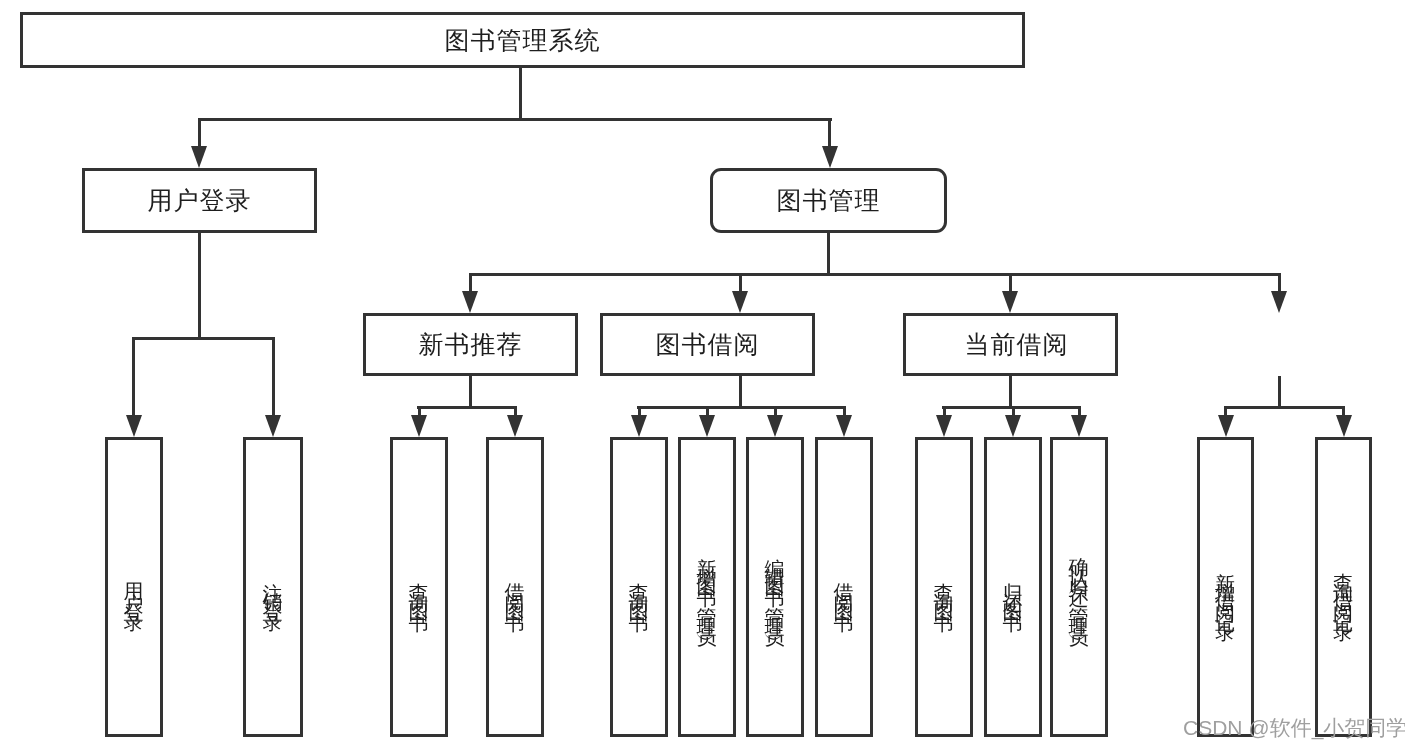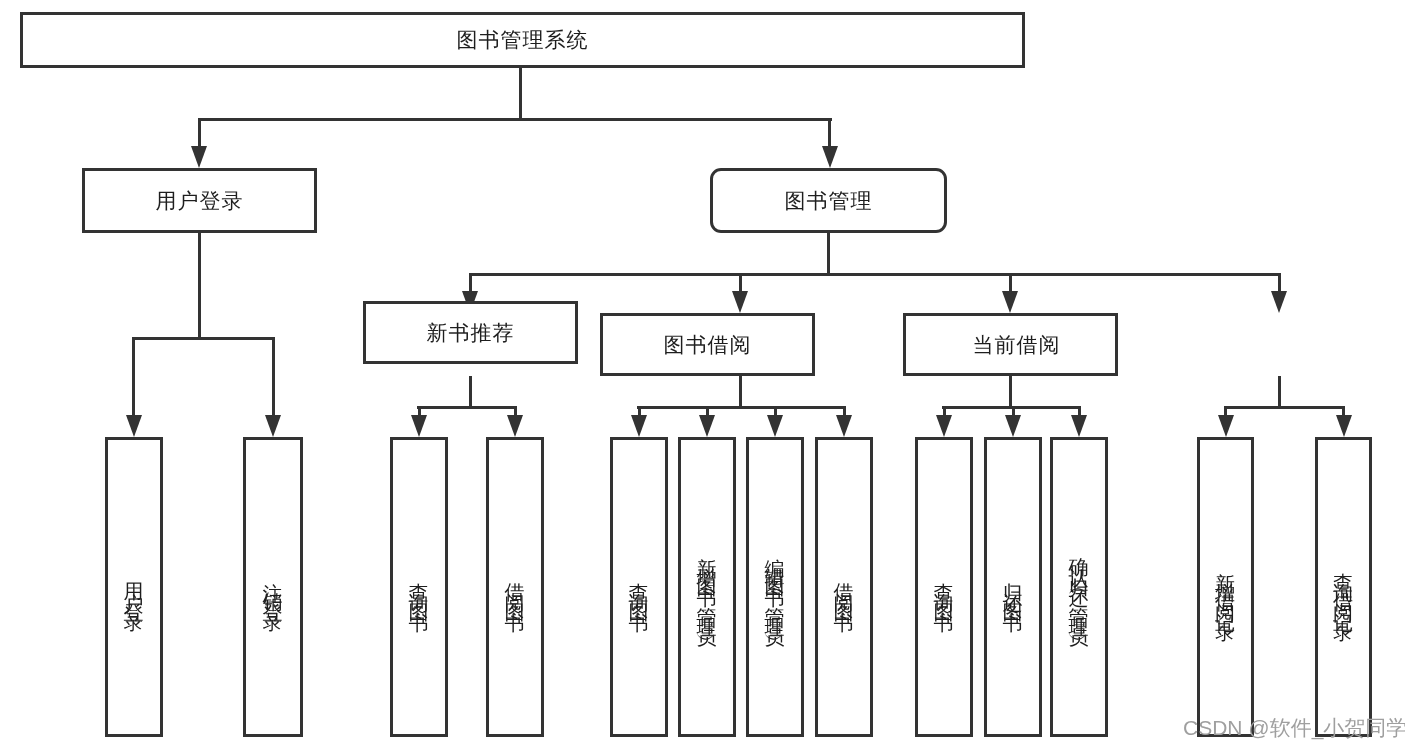--- a/index.html
+++ b/index.html
@@ -3,21 +3,21 @@
 <meta charset="utf-8">
 <style>
   html,body{margin:0;padding:0;background:#fff;}
   #canvas{
     position:relative;width:1405px;height:747px;background:#ffffff;overflow:hidden;
     font-family:"Liberation Sans","DejaVu Sans",sans-serif;color:#1e1e1e;
   }
   .box{
     position:absolute;border:3px solid #333;background:#fff;box-sizing:border-box;
     display:flex;align-items:center;justify-content:center;
-    font-size:21px;letter-spacing:1px;color:#1e1e1e;
+    font-size:25px;letter-spacing:1px;color:#1e1e1e;
   }
   .leaf{
     font-size:20px;letter-spacing:0;
   }
   .vtext{
     writing-mode:vertical-rl;text-orientation:mixed;
     letter-spacing:10px;line-height:1.1;
   }
   .hline{position:absolute;height:3px;background:#333;}
   .vline{position:absolute;width:3px;background:#333;}
@@ -65,21 +65,21 @@
   <div class="hline" style="left:469px;top:273px;width:812px;"></div>
   <div class="vline" style="left:469px;top:276px;height:17px;"></div>
   <div class="arrow" style="left:462px;top:291px;"></div>
   <div class="vline" style="left:739px;top:276px;height:17px;"></div>
   <div class="arrow" style="left:732px;top:291px;"></div>
   <div class="vline" style="left:1009px;top:276px;height:17px;"></div>
   <div class="arrow" style="left:1002px;top:291px;"></div>
   <div class="vline" style="left:1278px;top:276px;height:17px;"></div>
   <div class="arrow" style="left:1271px;top:291px;"></div>
 
-  <div class="box" style="left:363px;top:301px;width:215px;height:63px;">
+  <div class="box" style="left:363px;top:313px;width:215px;height:63px;">
     <span>新书推荐</span>
   </div>
   <div class="box" style="left:600px;top:313px;width:215px;height:63px;">
     <span>图书借阅</span>
   </div>
   <div class="box" style="left:903px;top:313px;width:215px;height:63px;padding-left:12px;">
     <span>当前借阅</span>
   </div>
 
   <div class="vline" style="left:469px;top:376px;height:33px;"></div>

